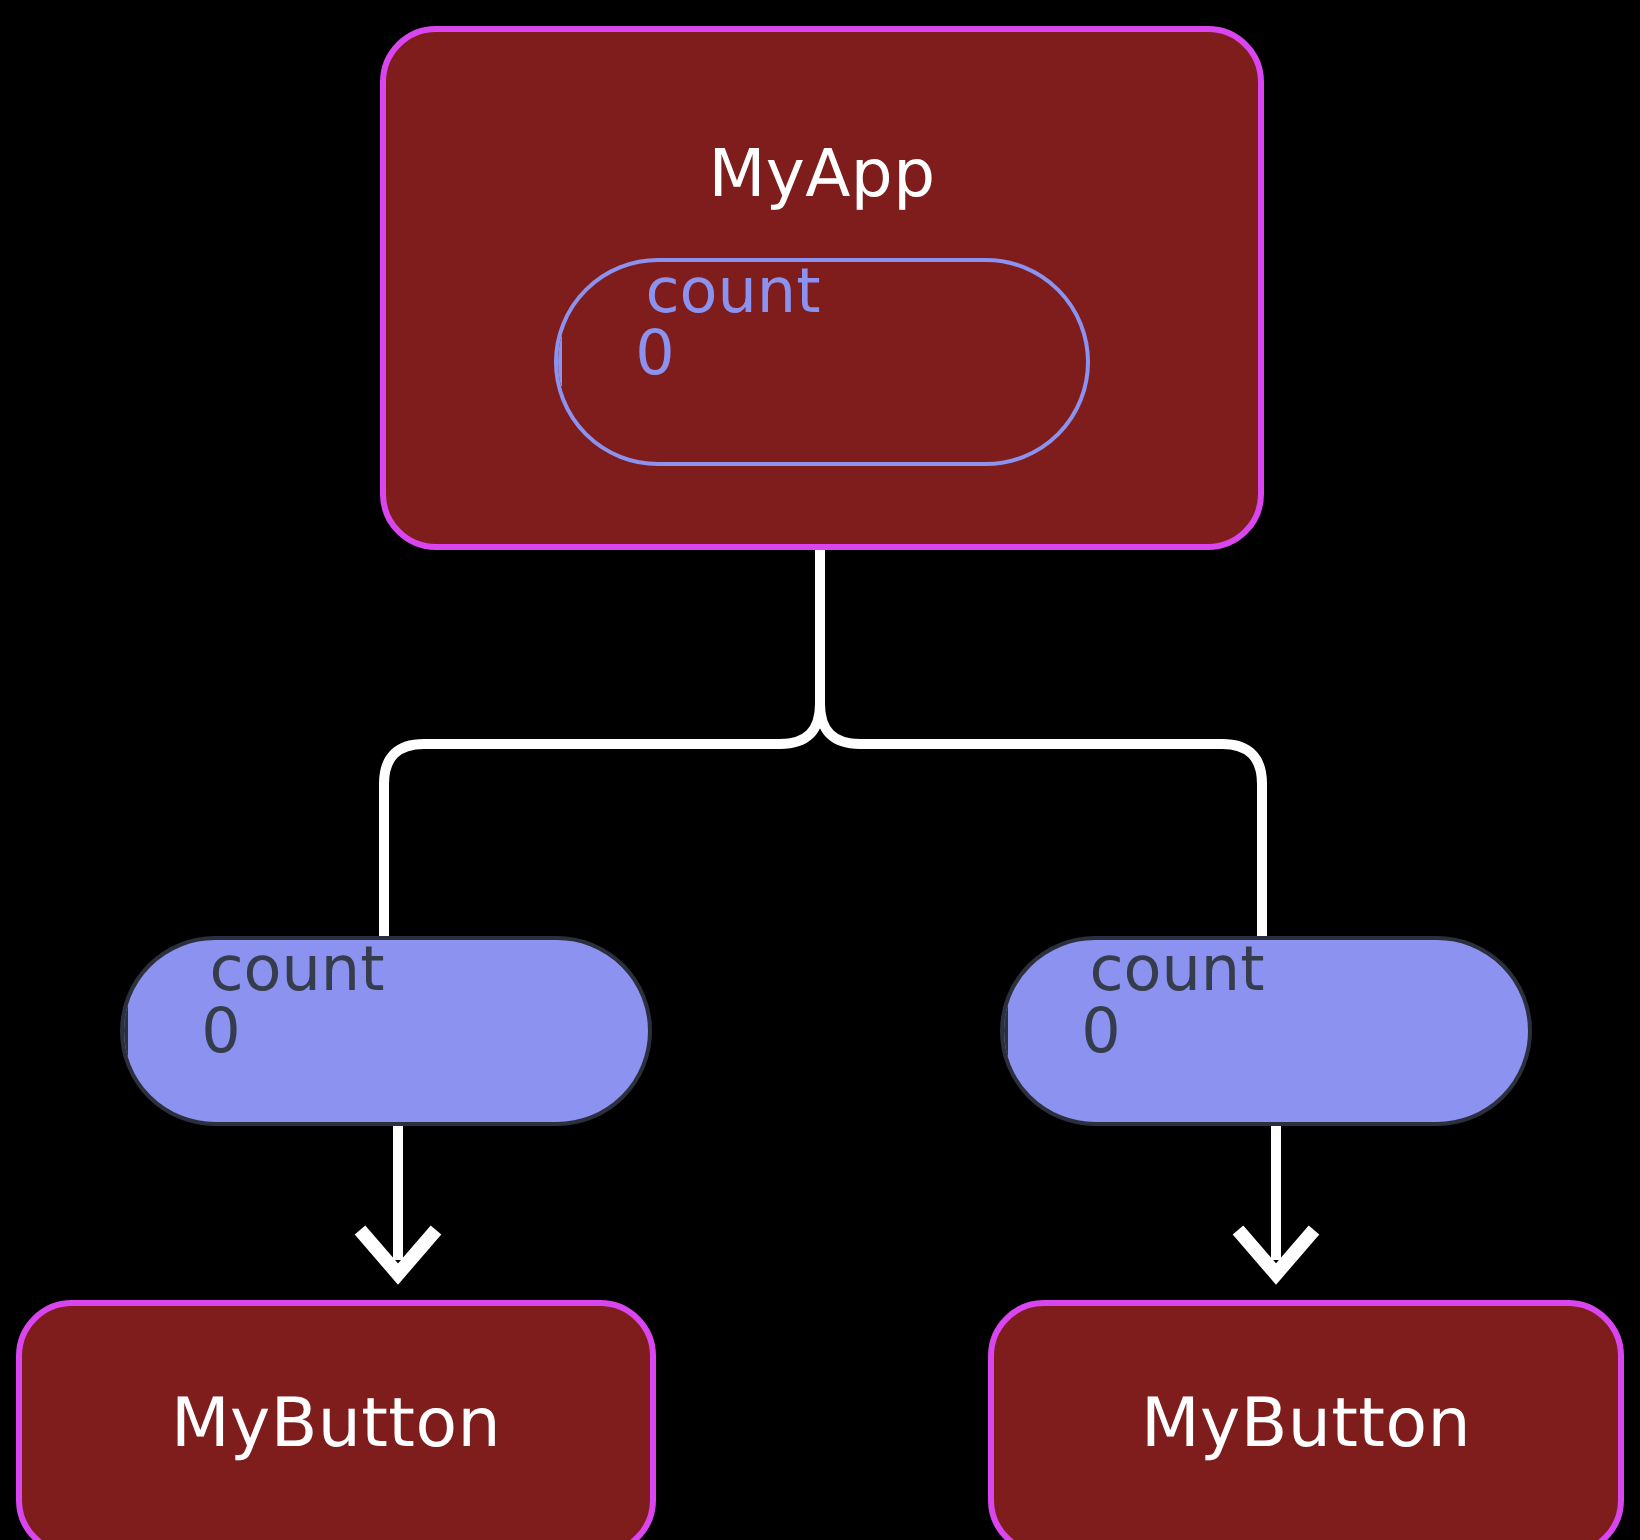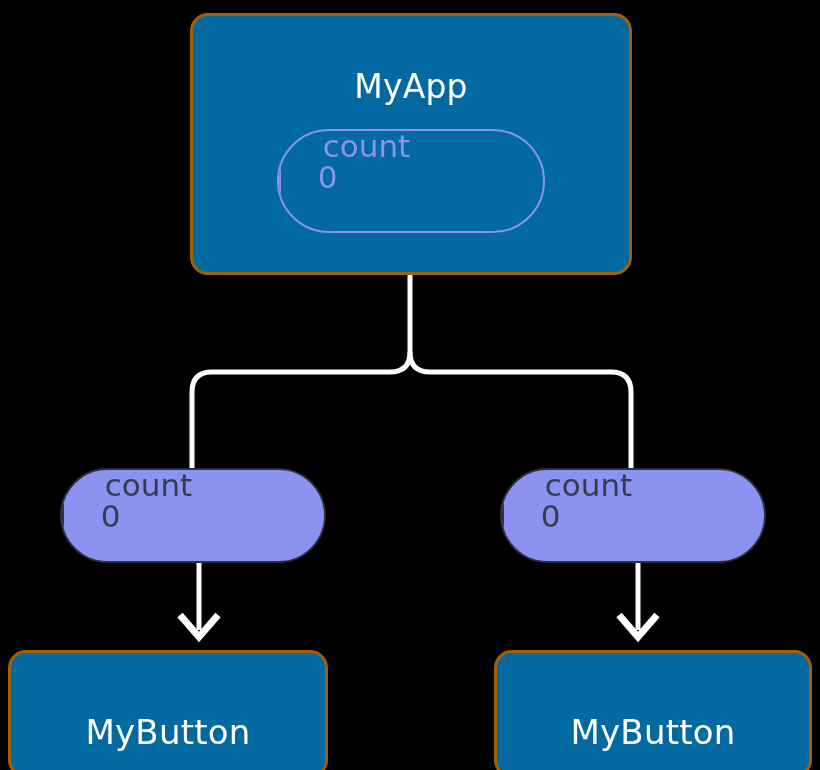--- a/index.html
+++ b/index.html
@@ -26,23 +26,23 @@
     top: 0;
     width: 820px;
     height: 770px;
     pointer-events: none;
   }
 
   
   .node-box {
     position: absolute;
     box-sizing: border-box;
-    background: #0369a1;
-    border: 3px solid #a16207;
-    border-radius: 18px;
+    background: #7f1d1d;
+    border: 3px solid #d946ef;
+    border-radius: 28px;
     display: flex;
     flex-direction: column;
     align-items: center;
   }
   .node-title {
     color: #ffffff;
     font-size: 33px;
     font-weight: 400;
     letter-spacing: 0.2px;
     line-height: 1;
@@ -68,21 +68,21 @@
     width: 320px;
     height: 128px;
   }
   #node-mybutton-right {
     left: 494px;
     top: 650px;
     width: 318px;
     height: 128px;
   }
   .node-button .node-title {
-    margin-top: 62px;
+    margin-top: 42px;
     font-size: 34px;
   }
 
   
   .pill {
     position: absolute;
     box-sizing: border-box;
     display: flex;
     align-items: stretch;
     border-radius: 999px;

